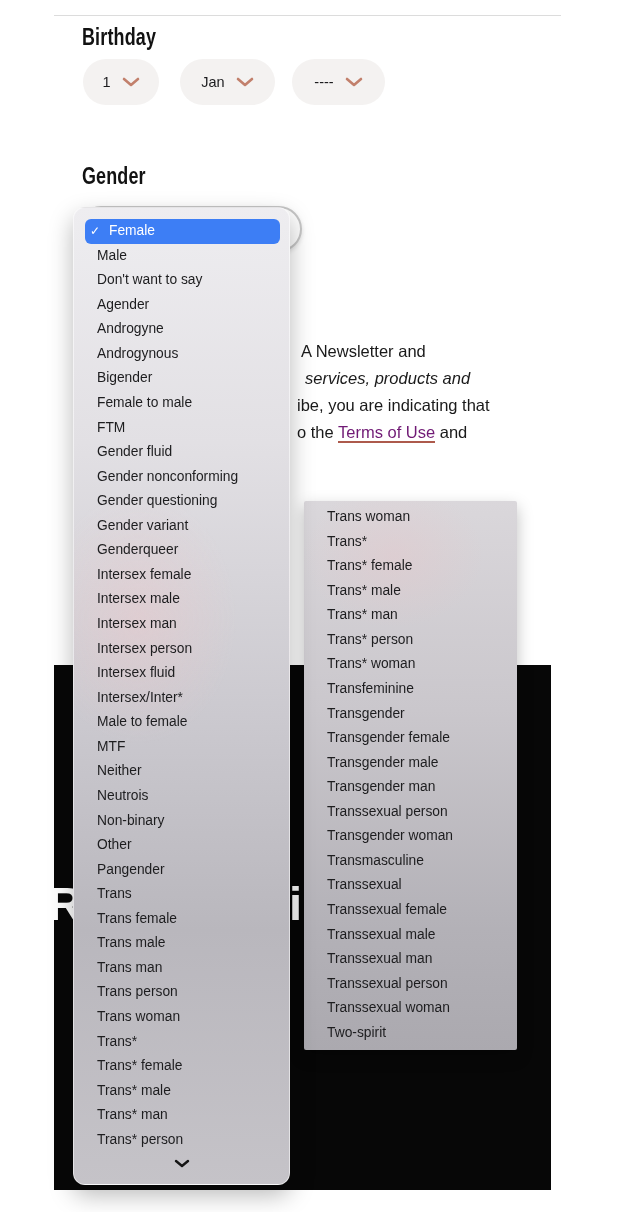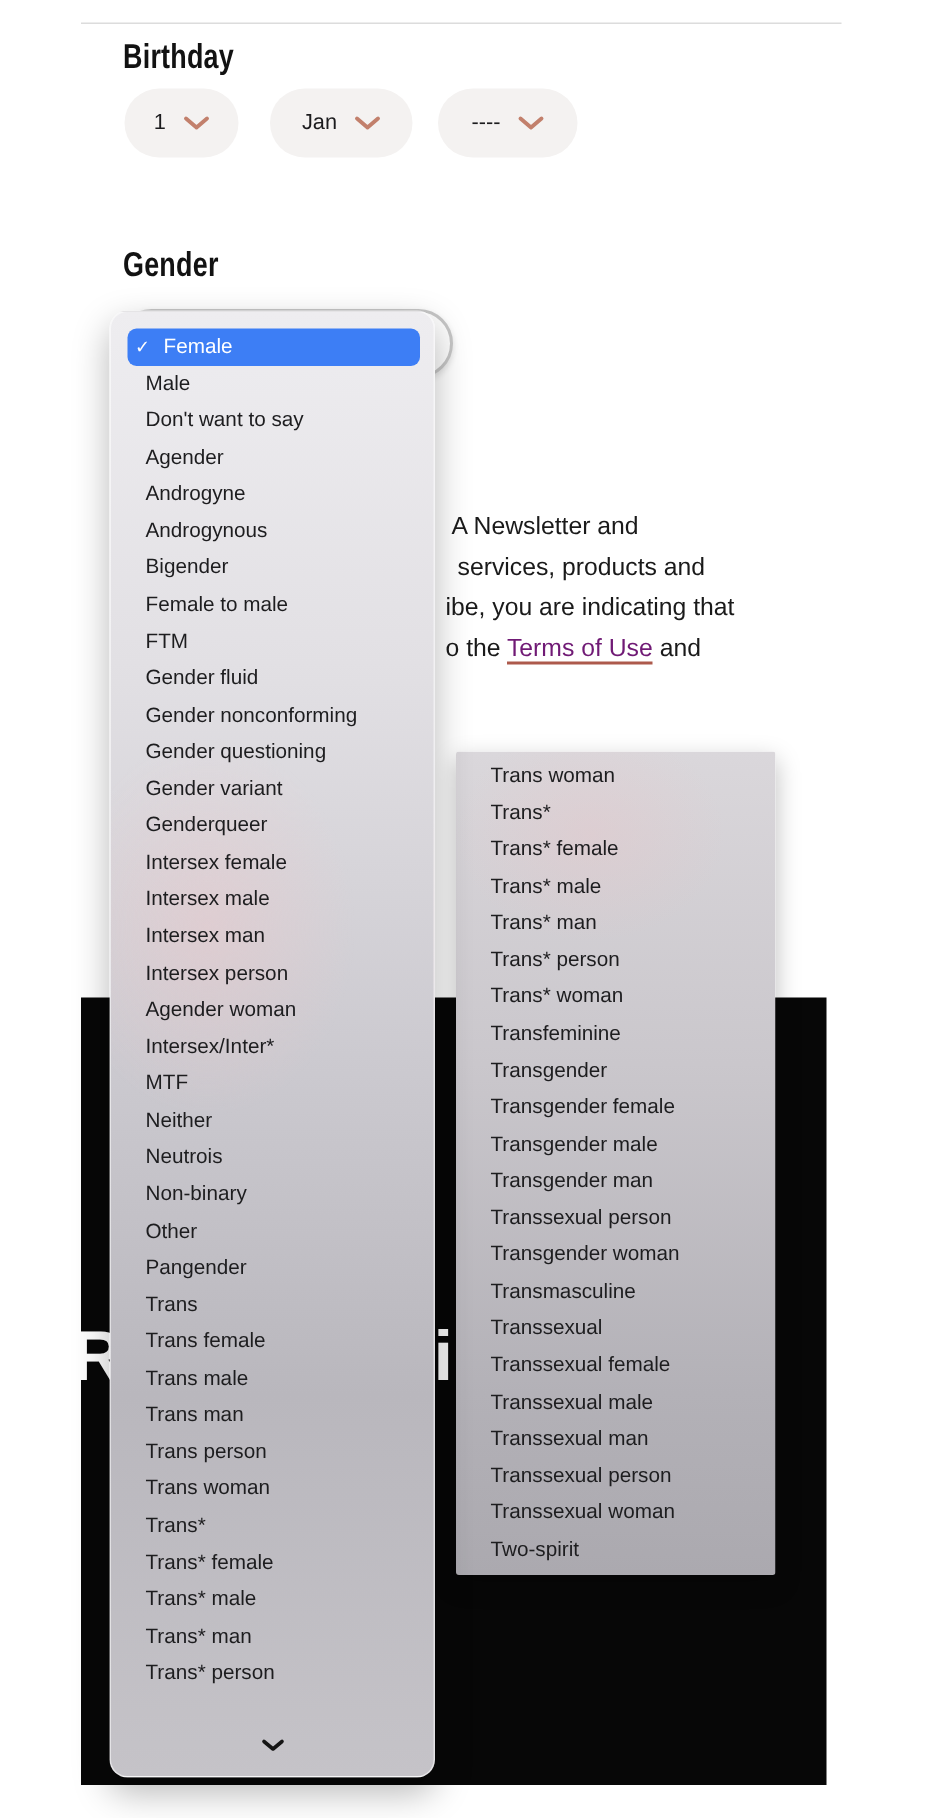--- a/index.html
+++ b/index.html
@@ -46,21 +46,21 @@
   }
   .frag-r { left:48px; top:880px; }
   .frag-i { left:289px; top:880px; }
 
   
   .newsletter {
     position:absolute; left:297px; top:338px; width:310px; z-index:2;
     font-size:16.5px; line-height:27px; color:#1a1a1a;
   }
   .newsletter .l1 { padding-left:4px; }
-  .newsletter .l2 { padding-left:8px; }
+  .newsletter .l2 { padding-left:8px;font-style:italic; }
   .terms-link {
     color:#701a75; text-decoration:none; border-bottom:2px solid #ad5a4c;
     padding-bottom:0px; cursor:pointer;
   }
 
   
   .dropdown {
     position:absolute; left:73px; top:207px; width:217px; height:978px;
     border-radius:12px; z-index:5;
     border:1px solid rgba(255,255,255,0.55);
@@ -156,22 +156,23 @@
         <div class="opt"><span>FTM</span></div>
         <div class="opt"><span>Gender fluid</span></div>
         <div class="opt"><span>Gender nonconforming</span></div>
         <div class="opt"><span>Gender questioning</span></div>
         <div class="opt"><span>Gender variant</span></div>
         <div class="opt"><span>Genderqueer</span></div>
         <div class="opt"><span>Intersex female</span></div>
         <div class="opt"><span>Intersex male</span></div>
         <div class="opt"><span>Intersex man</span></div>
         <div class="opt"><span>Intersex person</span></div>
-        <div class="opt"><span>Agender woman</span></div>
+        <div class="opt"><span>Intersex fluid</span></div>
         <div class="opt"><span>Intersex/Inter*</span></div>
+        <div class="opt"><span>Male to female</span></div>
         <div class="opt"><span>MTF</span></div>
         <div class="opt"><span>Neither</span></div>
         <div class="opt"><span>Neutrois</span></div>
         <div class="opt"><span>Non-binary</span></div>
         <div class="opt"><span>Other</span></div>
         <div class="opt"><span>Pangender</span></div>
         <div class="opt"><span>Trans</span></div>
         <div class="opt"><span>Trans female</span></div>
         <div class="opt"><span>Trans male</span></div>
         <div class="opt"><span>Trans man</span></div>

